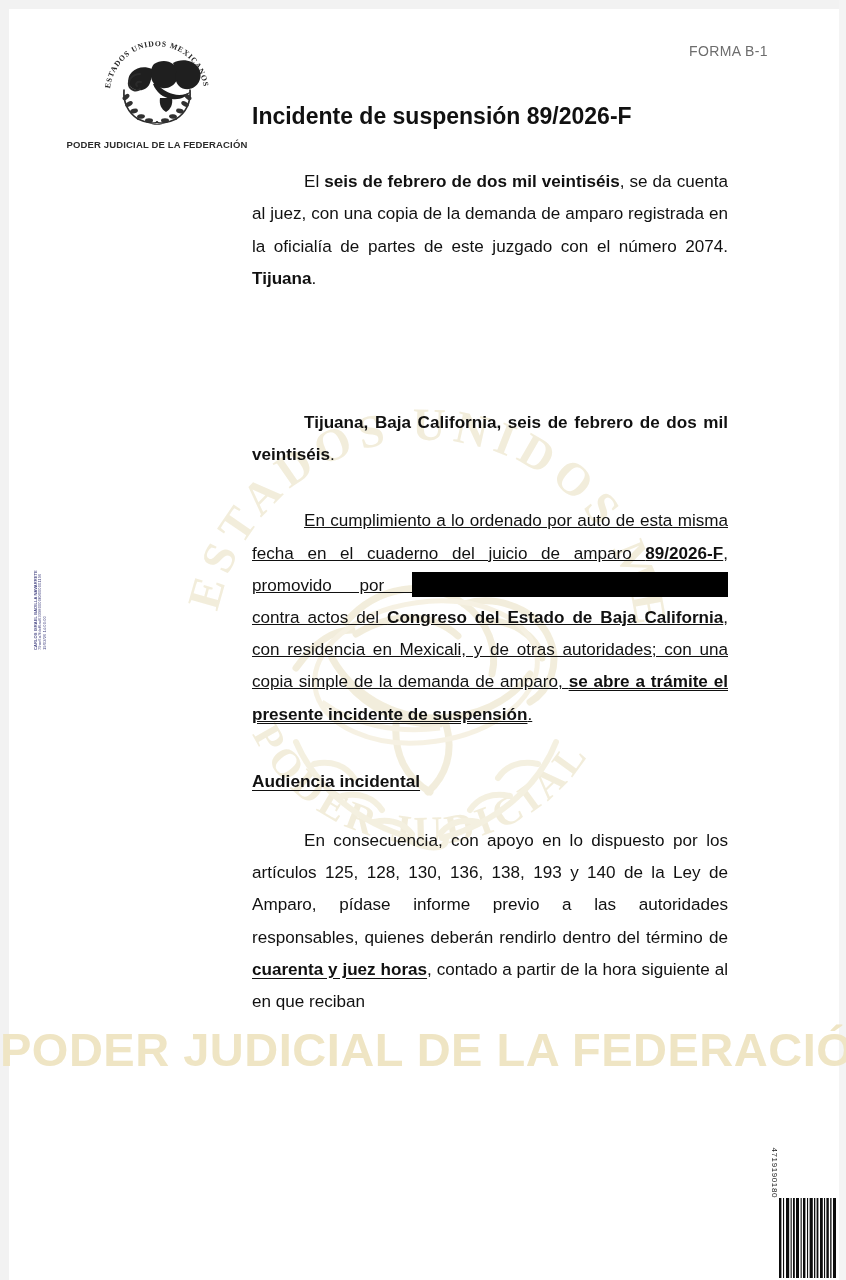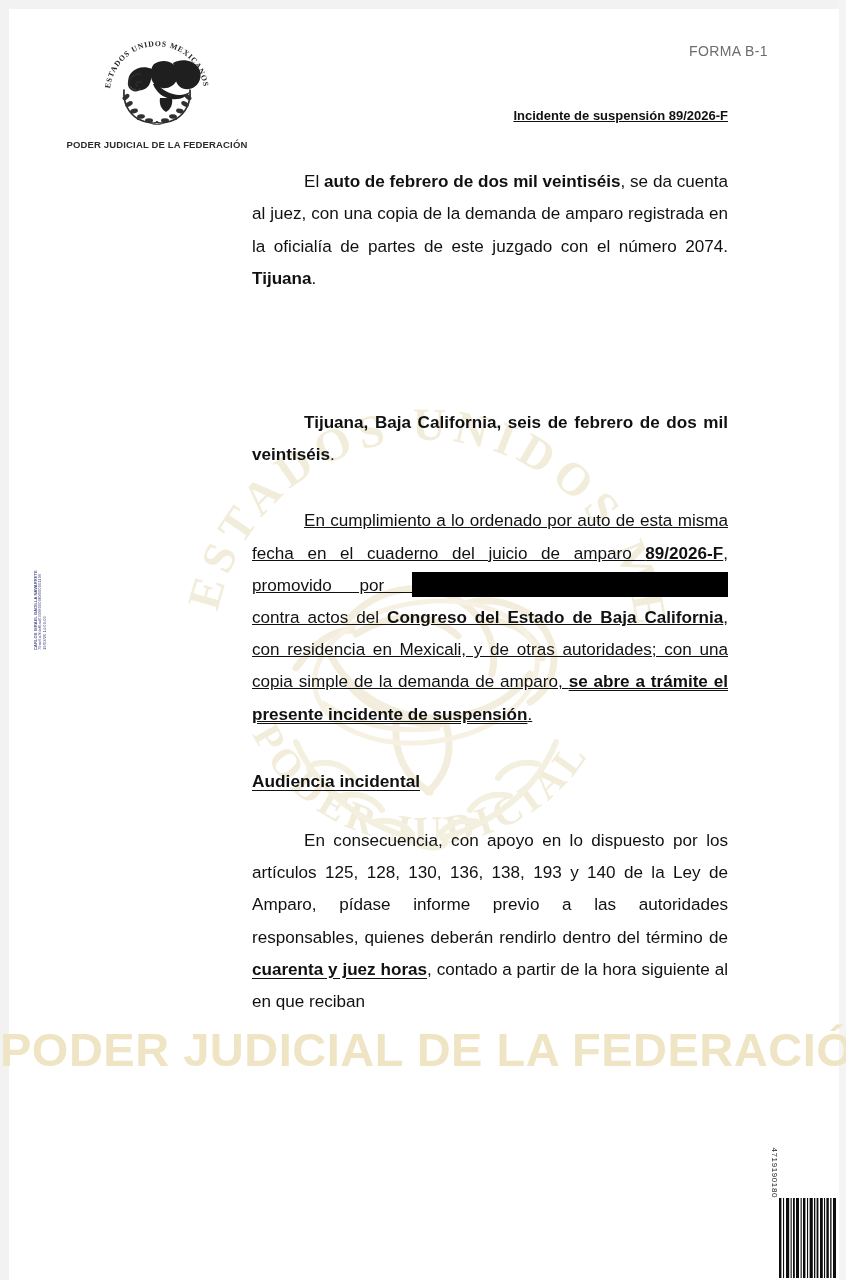--- a/index.html
+++ b/index.html
@@ -129,25 +129,24 @@
     width: 476px;
     color: #111111;
     font-size: 17.1px;
     line-height: 32.2px;
     text-align: justify;
     text-justify: inter-word;
   }
   #doc-body p { margin: 0; }
 
   .case-title {
-    text-align: right;
+    text-align: left;
     font-weight: bold;
-    font-size: 13px;
+    font-size: 23px;
     margin-bottom: 34px !important;
-    text-decoration: underline;
   }
   .para {
     text-indent: 52px;
     margin-bottom: 0 !important;
   }
   .gap-xl { margin-top: 112px !important; }
   .gap-m  { margin-top: 34px !important; text-decoration: underline; }
   .gap-s  { margin-top: 28px !important; }
 
   .section-heading {
@@ -314,21 +313,21 @@
       </svg>
       <div id="letterhead-caption">PODER JUDICIAL DE LA FEDERACIÓN</div>
     </div>
 
     <div id="form-code">FORMA B-1</div>
 
     <div id="doc-body">
 
       <p class="case-title">Incidente de suspensión 89/2026-F</p>
 
-      <p class="para"><span>El </span><b>auto de febrero de dos mil veintiséis</b><span>, se da cuenta al juez, con una copia de la demanda de amparo registrada en la oficialía de partes de este juzgado con el número 2074. </span><b>Tijuana</b><span>.</span></p>
+      <p class="para"><span>El </span><b>seis de febrero de dos mil veintiséis</b><span>, se da cuenta al juez, con una copia de la demanda de amparo registrada en la oficialía de partes de este juzgado con el número 2074. </span><b>Tijuana</b><span>.</span></p>
 
       <p class="para gap-xl"><b>Tijuana, Baja California, seis de febrero de dos mil veintiséis</b><span>.</span></p>
 
       <p class="para gap-m"><span>En cumplimiento a lo ordenado por auto de esta misma fecha en el cuaderno del juicio de amparo </span><b>89/2026-F</b><span>, promovido por </span><span class="redaction r1"></span><span class="redaction r2"></span><span> contra actos del </span><b>Congreso del Estado de Baja California</b><span>, con residencia en Mexicali, y de otras autoridades; con una copia simple de la demanda de amparo, </span><span class="u">se abre a trámite el presente incidente de suspensión</span><span>.</span></p>
 
       <p class="section-heading gap-m">Audiencia incidental</p>
 
 
 
       <p class="para gap-s"><span>En consecuencia, con apoyo en lo dispuesto por los artículos 125, 128, 130, 136, 138, 193 y 140 de la Ley de Amparo, pídase informe previo a las autoridades responsables, quienes deberán rendirlo dentro del término de </span><span class="u">cuarenta y juez horas</span><span>, contado a partir de la hora siguiente al en que reciban</span></p>

